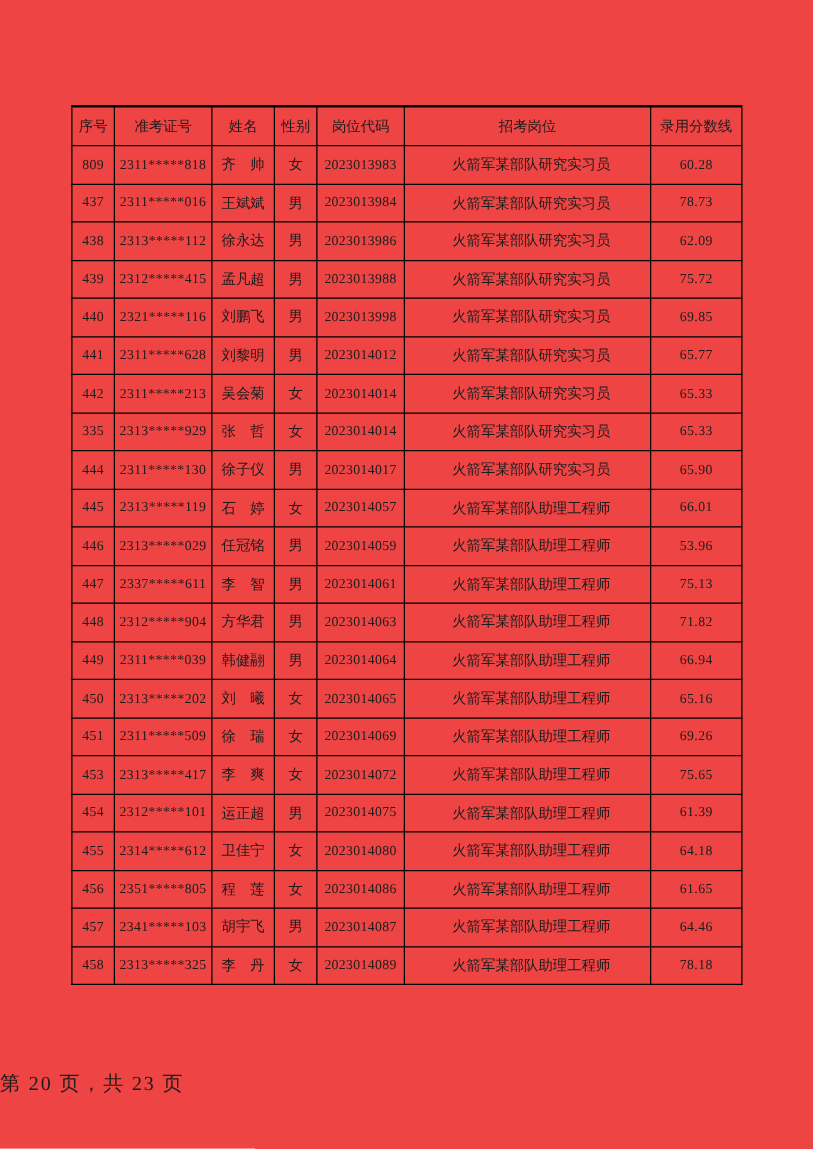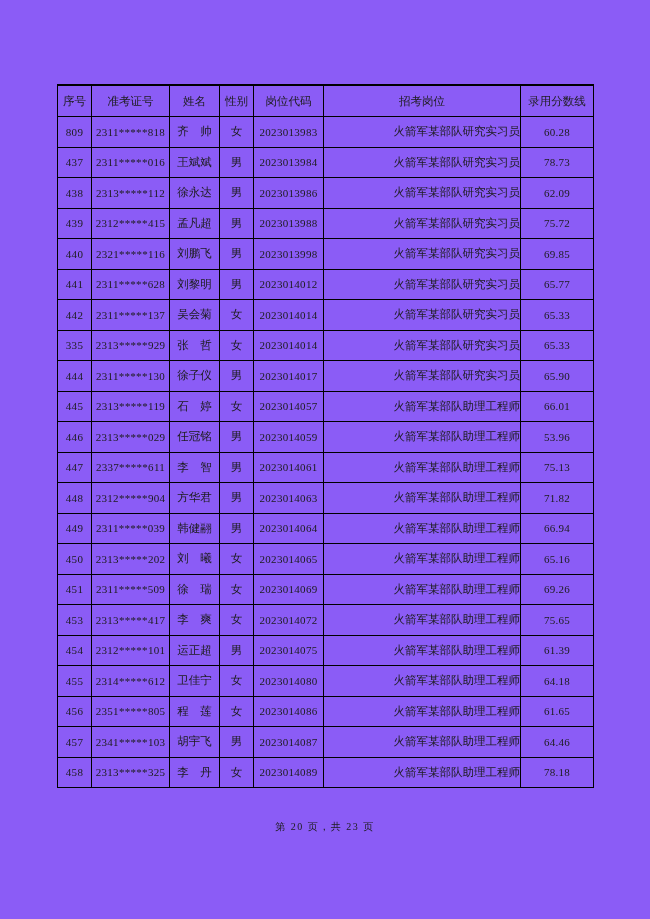--- a/index.html
+++ b/index.html
@@ -4,21 +4,21 @@
 <style>
   html, body {
     margin: 0;
     padding: 0;
     background: #ffffff;
   }
   .page {
     position: relative;
     width: 650px;
     height: 919px;
-    background: #8b5cf6;
+    background: #ef4444;
     overflow: hidden;
     font-family: "Liberation Serif", "DejaVu Serif", serif;
     color: #1c1c1c;
   }
   table.score-table {
     position: absolute;
     left: 57px;
     top: 84px;
     width: 536px;
     border-collapse: collapse;
@@ -37,37 +37,36 @@
     overflow: hidden;
     white-space: nowrap;
   }
   table.score-table th {
     height: 30px;
   }
   table.score-table td {
     height: 29.5px;
   }
   table.score-table td.cell-position {
-    text-align: right;
+    text-align: center;
     padding-left: 6px;
   }
   table.score-table td.cell-exam-id,
   table.score-table td.cell-code,
   table.score-table td.cell-index,
   table.score-table td.cell-score {
     font-size: 11px;
     letter-spacing: 0.3px;
   }
   .footer {
     position: absolute;
-    top: 820px;
+    top: 857px;
     left: 0;
     width: 100%;
-    text-align: center;
-    font-size: 10px;
+    font-size: 16px;
     letter-spacing: 1.5px;
     color: #1c1c1c;
   }
 </style>
 </head>
 <body>
 
 <div class="page">
 
   <table class="score-table">
@@ -147,21 +146,21 @@
     <td class="cell-exam-id">2311*****628</td>
     <td class="cell-name">刘黎明</td>
     <td class="cell-gender">男</td>
     <td class="cell-code">2023014012</td>
     <td class="cell-position">火箭军某部队研究实习员</td>
     <td class="cell-score">65.77</td>
   </tr>
 
   <tr>
     <td class="cell-index">442</td>
-    <td class="cell-exam-id">2311*****137</td>
+    <td class="cell-exam-id">2311*****213</td>
     <td class="cell-name">吴会菊</td>
     <td class="cell-gender">女</td>
     <td class="cell-code">2023014014</td>
     <td class="cell-position">火箭军某部队研究实习员</td>
     <td class="cell-score">65.33</td>
   </tr>
 
   <tr>
     <td class="cell-index">335</td>
     <td class="cell-exam-id">2313*****929</td>

